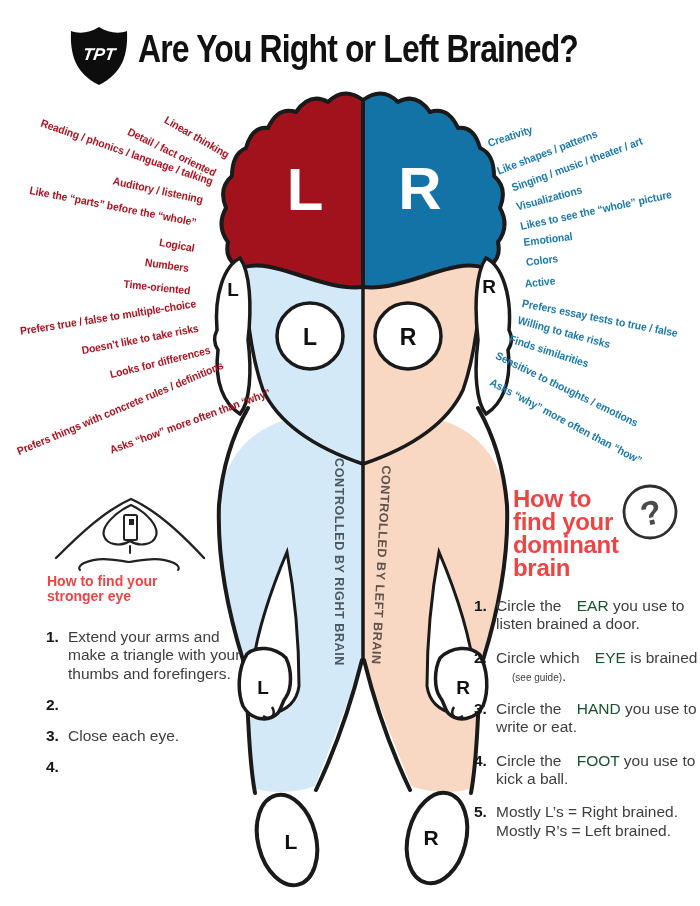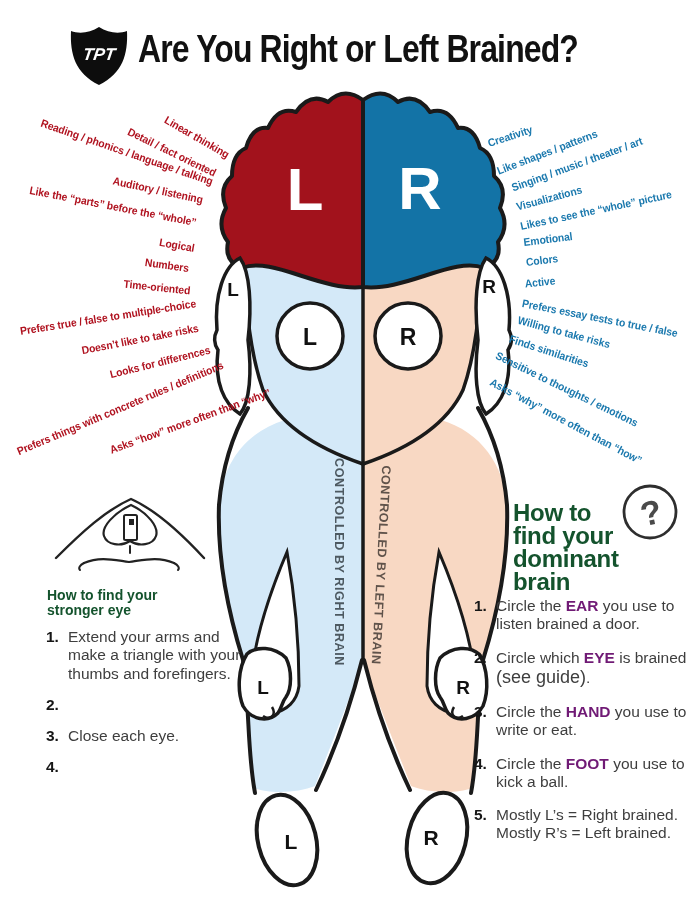--- a/index.html
+++ b/index.html
@@ -60,31 +60,31 @@
   .l-foot-l{left:291px;top:841px;font-size:21px}
   .l-foot-r{left:431px;top:837px;font-size:21px}
 
   .vlabel{position:absolute;white-space:nowrap;font-size:12.5px;font-weight:700;letter-spacing:.6px;}
   .vlabel.left{left:339px;top:562px;color:var(--vertical-left-text,#4d5961);
                transform:translate(-50%,-50%) rotate(90deg);}
   .vlabel.right{left:381px;top:565px;color:var(--vertical-right-text,#60534b);
                transform:translate(-50%,-50%) rotate(93deg);}
 
   
-  .heading{position:absolute;font-weight:800;color:#14532d;margin-top:14px;}
+  .heading{position:absolute;font-weight:800;color:#ef4444;}
   .heading.left{left:47px;top:574px;font-size:14px;line-height:1.1;}
   .heading.right{left:513px;top:487px;font-size:24px;line-height:23px;letter-spacing:-.3px;}
   .steps{position:absolute;}
   .steps.left{left:46px;top:628px;width:202px;}
   .steps.right{left:474px;top:597px;width:226px;}
   .step{display:flex;margin-bottom:13px;font-size:15.5px;line-height:1.18;color:var(--step-text,#3e3e3e);}
   .steps.right .step{margin-bottom:15px;}
   .step .num{font-weight:700;color:#161616;min-width:22px;flex:0 0 auto;}
-  .step .bw{font-weight:700;color:#701a75;}
-  .step .sm{font-size:18px;}
+  .step .bw{font-weight:400;color:#14532d;margin-left:11px;}
+  .step .sm{font-size:10px;margin-left:16px;}
   .qmark{position:absolute;left:651px;top:513px;font-size:34px;font-weight:800;color:#4a4a4a;
          transform:translate(-50%,-50%) rotate(-12deg);}
 </style>
 </head>
 <body>
 
 <div class="page">
 
   <svg class="fig" width="700" height="906" viewBox="0 0 700 906">
 

